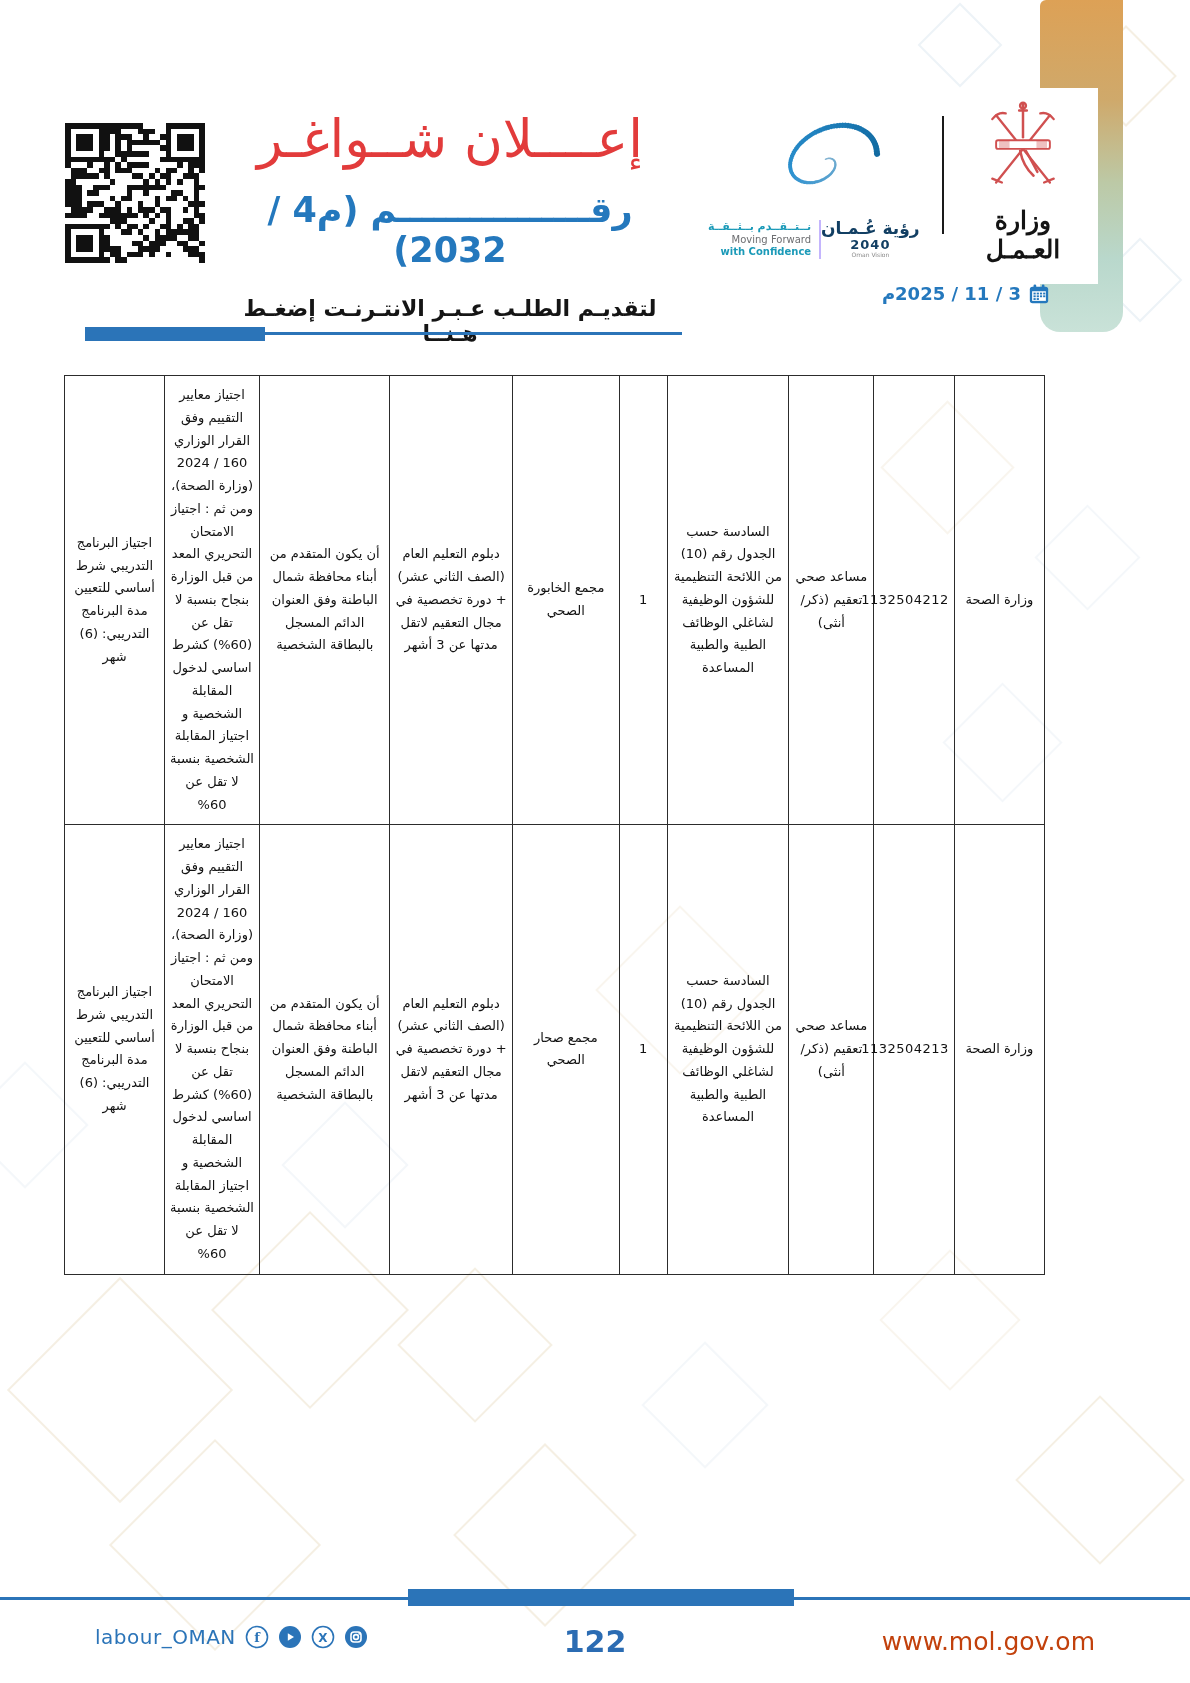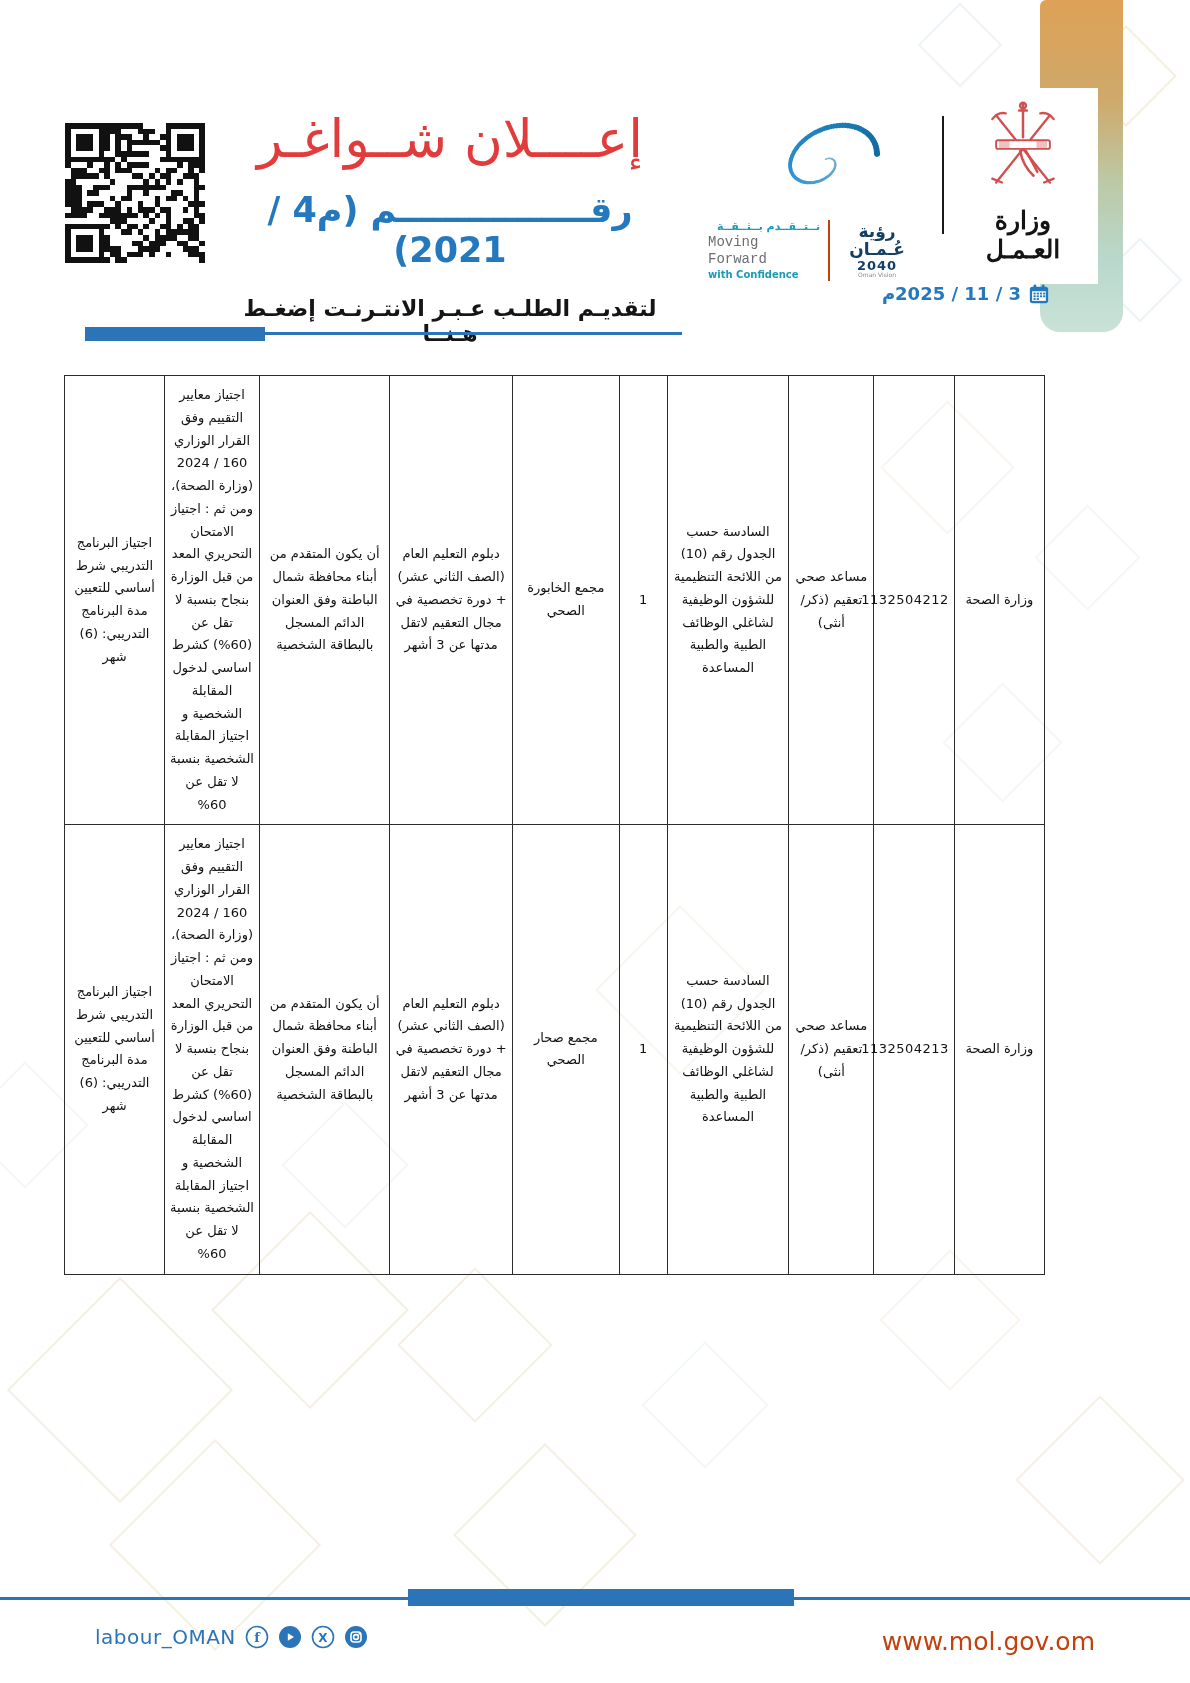--- a/index.html
+++ b/index.html
@@ -28,23 +28,23 @@
 
   .header-rule-thick { position:absolute; left:85px; top:327px; width:180px; height:14px; background:#2b74b8; }
   .header-rule-thin { position:absolute; left:265px; top:332px; width:417px; height:3px; background:#2b74b8; }
 
   .logo-card { position:absolute; left:690px; top:88px; width:408px; height:196px; background:#fff; }
 
   
   .vision-logo { position:absolute; left:18px; top:20px; width:230px; height:160px; }
   .vision-swirl { position:absolute; left:40px; top:-6px; width:150px; height:120px; }
   .vision-texts { position:absolute; left:0; top:112px; width:230px; display:flex; align-items:center; }
-  .vision-tag { padding-right:8px; border-right:2px solid #c2410c; line-height:1.25; }
+  .vision-tag { text-align:right; padding-right:8px; border-right:2px solid #c4b5fd; line-height:1.25; }
   .vision-tag .ar { color:#1b9ab8; font-size:11px; font-weight:bold; direction:rtl; }
-  .vision-tag .en1 { color:#6d6e71; font-size:14px;font-family:Liberation Mono, monospace; }
+  .vision-tag .en1 { color:#6d6e71; font-size:10px; }
   .vision-tag .en2 { color:#1b9ab8; font-size:10px; font-weight:bold; }
   .vision-name { direction:rtl; text-align:center; margin-right:14px; line-height:1.05; }
   .vision-name .nm { color:#123f63; font-size:17px; font-weight:bold; }
   .vision-name .yr { color:#123f63; font-size:13px; font-weight:bold; letter-spacing:1px; }
   .vision-name .sub { color:#8a8a8a; font-size:6px; }
 
   .logo-divider { position:absolute; left:252px; top:28px; width:2px; height:118px; background:#1a1a1a; }
 
   .mol-logo { position:absolute; left:268px; top:10px; width:130px; height:170px; text-align:center; }
   .mol-emblem { width:96px; height:96px; }
@@ -437,21 +437,21 @@
         <rect x="6" y="24" width="1" height="1" fill="#111"></rect>
         <rect x="7" y="24" width="1" height="1" fill="#111"></rect>
         <rect x="9" y="24" width="1" height="1" fill="#111"></rect>
         <rect x="10" y="24" width="1" height="1" fill="#111"></rect>
         <rect x="24" y="24" width="1" height="1" fill="#111"></rect>
       </svg>
   </div>
 
   <div class="title-block">
     <div class="main-title">إعــــلان شــواغـر</div>
-    <div class="number-line">رقــــــــــــــــم (م4 / 2021)</div>
+    <div class="number-line">رقــــــــــــــــم (م4 / 2032)</div>
     <div class="apply-line">لتقديـم الطلـب عـبـر الانتـرنـت إضغـط هـنــا</div>
   </div>
 
   <div class="header-rule-thick"></div>
   <div class="header-rule-thin"></div>
 
   <div class="logo-card">
 
     <div class="vision-logo">
       <svg class="vision-swirl" id="swirl-svg" viewBox="0 0 110 95">
@@ -702,15 +702,16 @@
       <text x="12" y="16.5" font-size="12" font-family="DejaVu Sans, sans-serif" font-weight="bold" fill="#2b74b8" text-anchor="middle">X</text>
     </svg>
     <svg class="soc-icon" viewBox="0 0 24 24">
       <circle cx="12" cy="12" r="11" fill="#2b74b8"></circle>
       <rect x="7" y="7" width="10" height="10" rx="3" fill="none" stroke="#fff" stroke-width="1.6"></rect>
       <circle cx="12" cy="12" r="2.4" fill="none" stroke="#fff" stroke-width="1.6"></circle>
       <circle cx="15.2" cy="8.8" r="0.9" fill="#fff"></circle>
     </svg>
   </div>
 
+  <div class="page-num">122</div>
   <div class="website">www.mol.gov.om</div>
 
 </div>
 
 </body></html>

